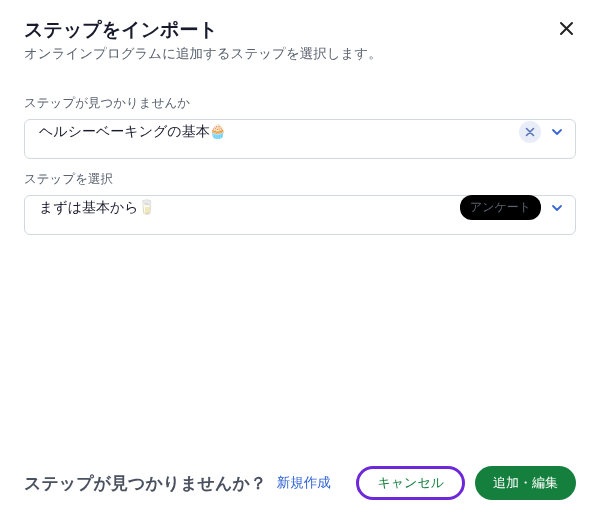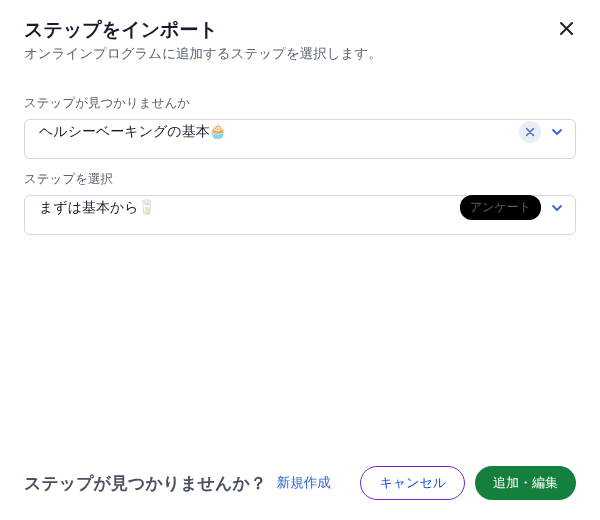--- a/index.html
+++ b/index.html
@@ -127,22 +127,22 @@
     padding: 0 18px;
     border-radius: 17px;
     font-size: 13px;
     display: flex;
     align-items: center;
     cursor: pointer;
     border: none;
   }
   .btn-outline {
     background: #fff;
-    border: 1px solid #6d28d9;
-    color: #1d4ed8;
+    border: 3px solid #6d28d9;
+    color: #15803d;
   }
   .btn-primary {
     background: #15803d;
     color: #fff;
   }
 </style>
 </head>
 <body>
 
 <div class="modal">

